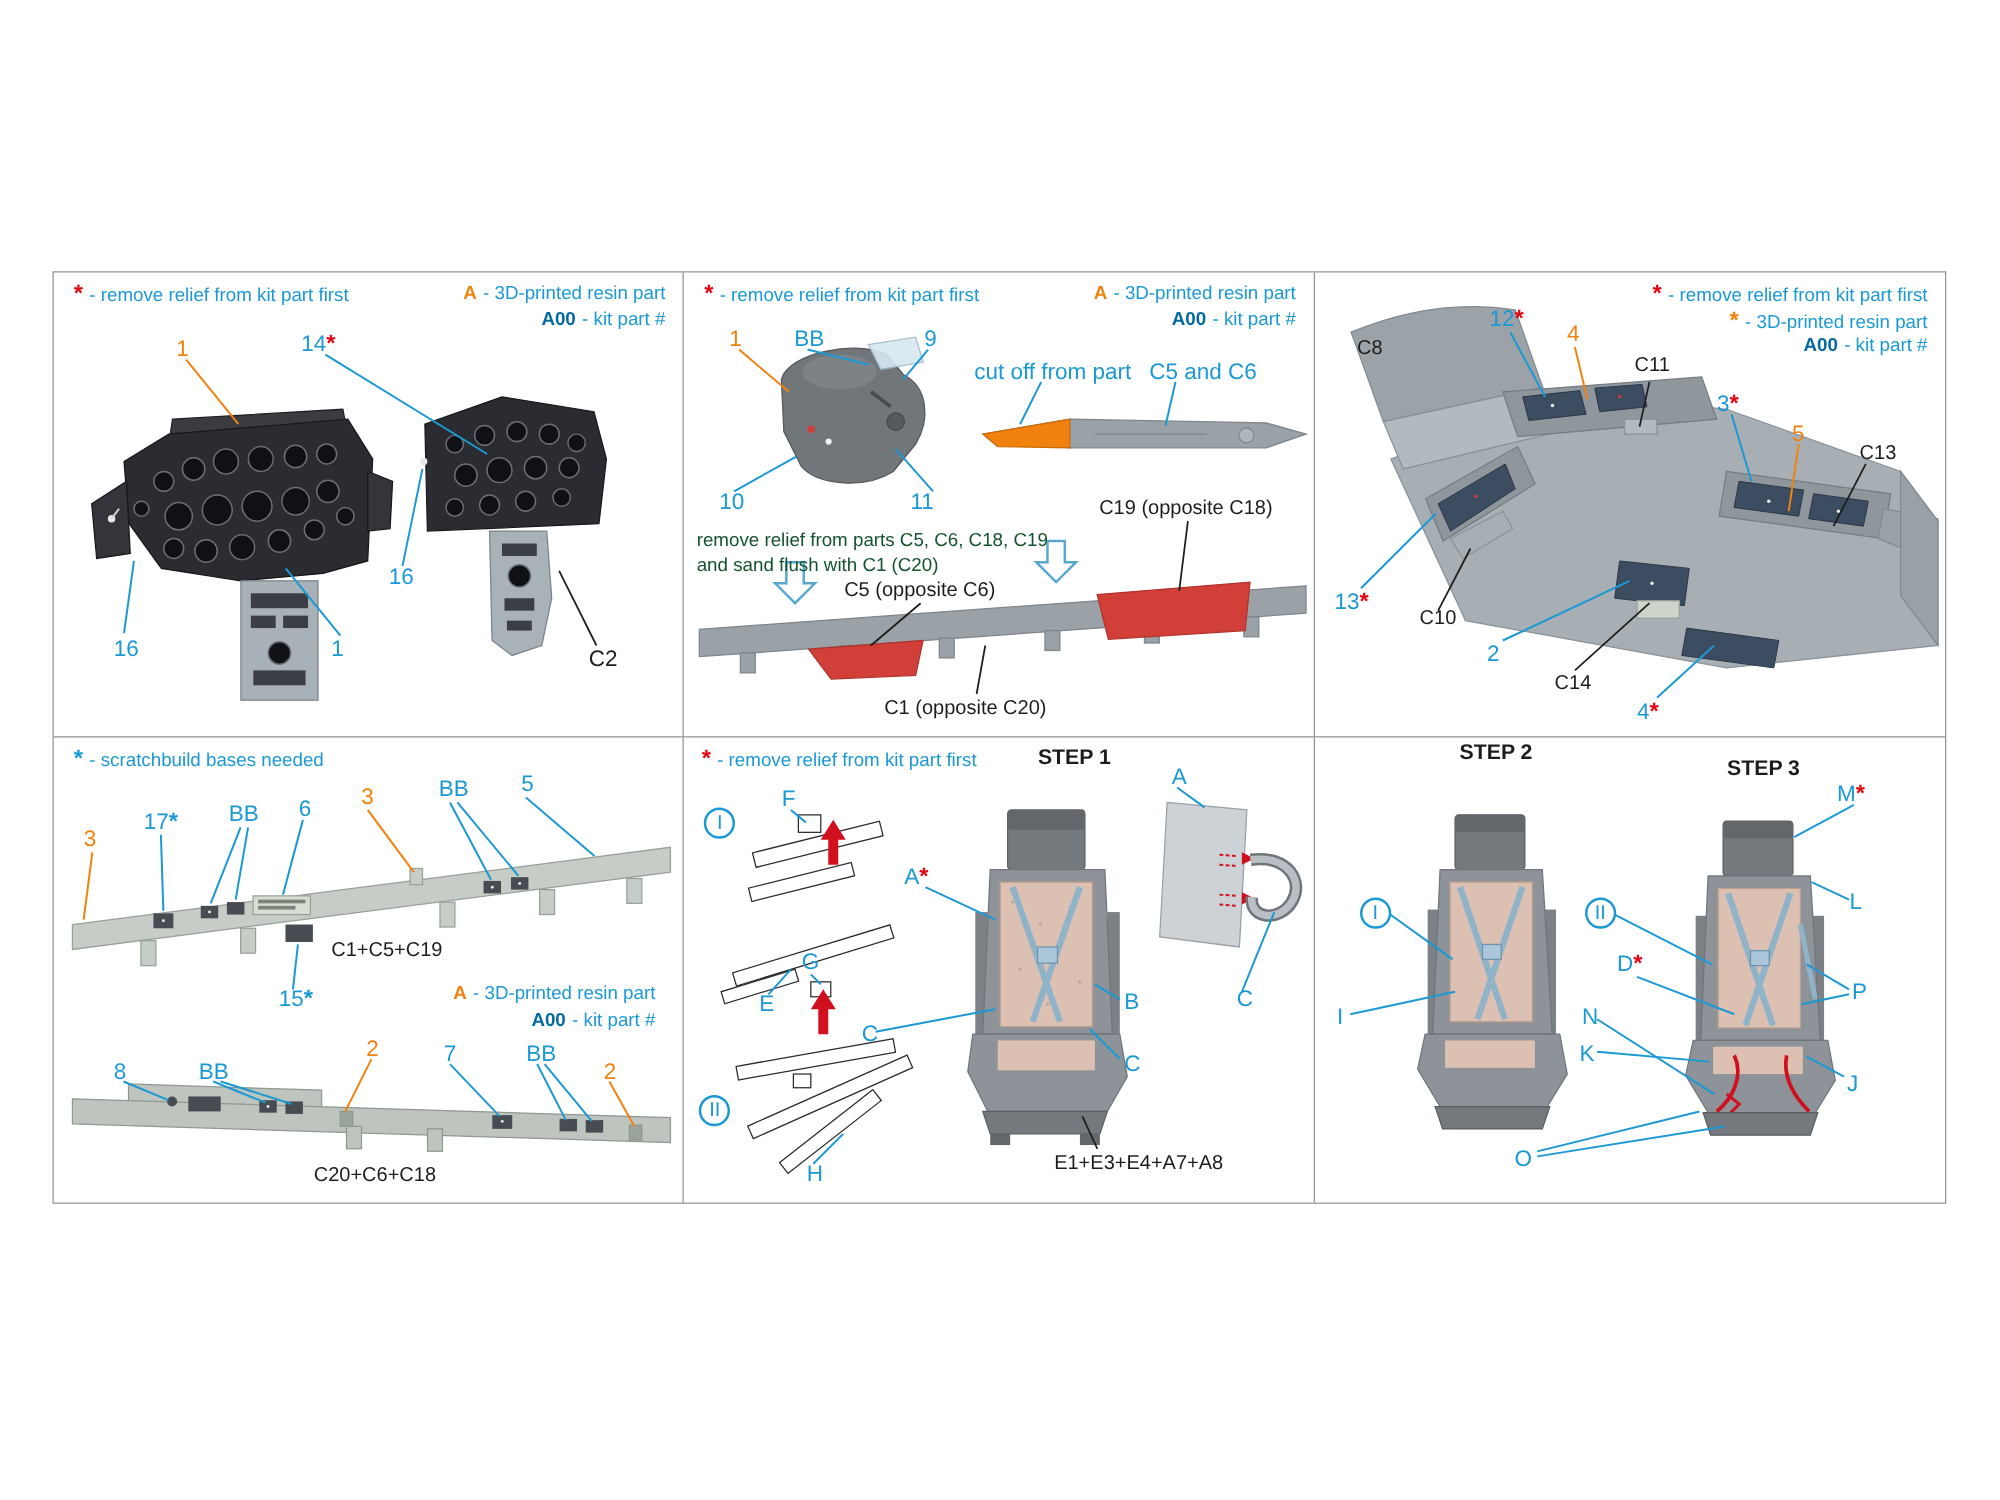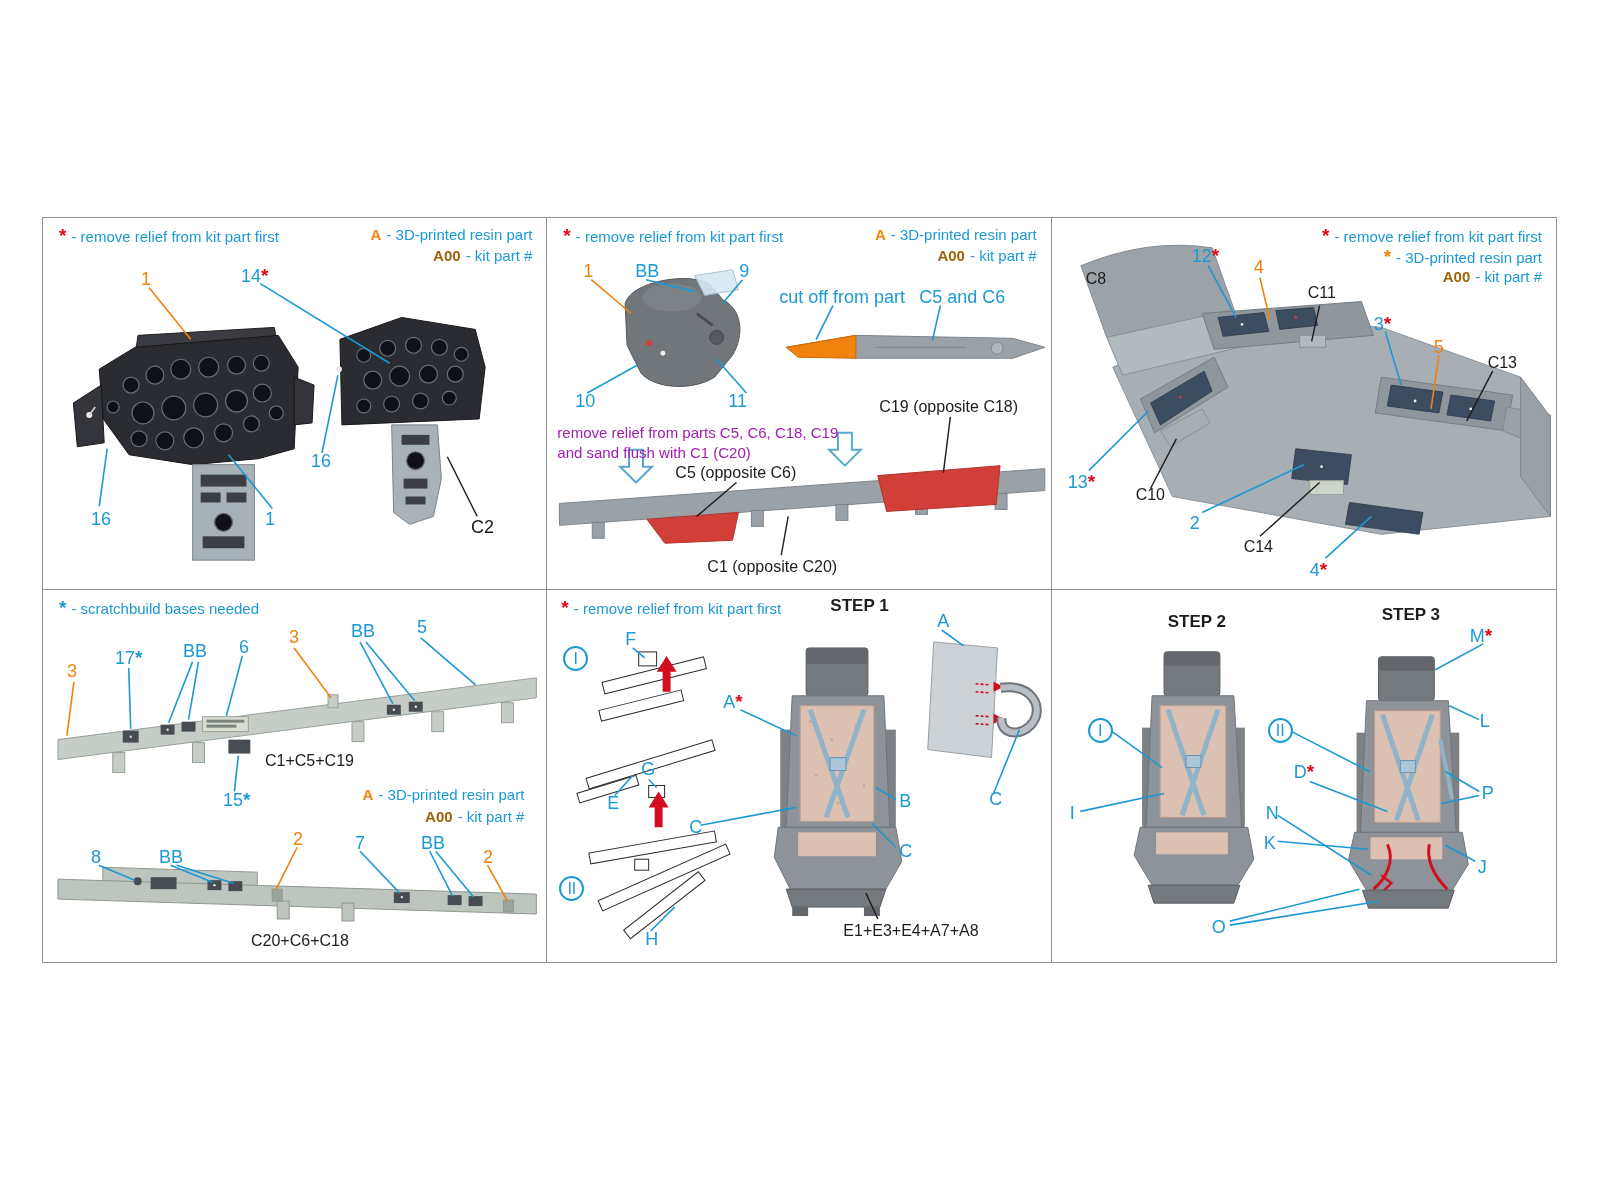--- a/index.html
+++ b/index.html
@@ -6,28 +6,28 @@
     font-family:"Liberation Sans",sans-serif;position:relative;}
   .sheet{position:absolute;left:42px;top:217px;width:1515px;height:746px;
     display:grid;grid-template-columns:repeat(3,1fr);grid-template-rows:repeat(2,1fr);
     border:1px solid #8f9498;box-sizing:border-box;}
   .panel{position:relative;overflow:hidden;border-right:1px solid #8f9498;border-bottom:1px solid #8f9498;}
   .panel:nth-child(3n){border-right:0;}
   .panel:nth-child(n+4){border-bottom:0;}
   .panel svg{position:absolute;left:0;top:0;width:100%;height:100%;}
   .legend{position:absolute;font-size:15px;color:#1b99d5;white-space:nowrap;display:flex;gap:5px;align-items:baseline;}
   .legend .sym{font-weight:700;}
-  .sym.red{color:#e30613;} .sym.orange{color:#f0820d;} .sym.black{color:#a16207;} .sym.blue{color:#1b99d5;}
+  .sym.red{color:#e30613;} .sym.orange{color:#f0820d;} .sym.black{color:#0369a1;} .sym.blue{color:#1b99d5;}
   .star{font-size:19px;line-height:1;}
   .cl{position:absolute;font-size:18px;color:#1b99d5;white-space:nowrap;line-height:1.1;}
   .cl.orange{color:#f0820d;} .cl.black{color:#1d1d1b;}
   .cl.cap{font-size:16px;}
   .cl .ast{color:#e30613;font-weight:700;font-size:19px;}
   .cl .ast.blue{color:#1b99d5;}
-  .note{position:absolute;font-size:15px;color:#a21caf;white-space:nowrap;}
+  .note{position:absolute;font-size:15px;color:#14532d;white-space:nowrap;}
   .step{position:absolute;font-size:17px;font-weight:700;color:#1d1d1b;}
   .circ{position:absolute;width:25px;height:25px;border:2px solid #1b99d5;border-radius:50%;
     color:#1b99d5;font-size:16px;display:flex;align-items:center;justify-content:center;box-sizing:border-box;}
   
   .lb{stroke:#1b99d5;stroke-width:1.6;fill:none;}
   .lo{stroke:#f0820d;stroke-width:1.6;fill:none;}
   .lk{stroke:#1d1d1b;stroke-width:1.4;fill:none;}
   .gauge{fill:#101116;stroke:#6a6e76;stroke-width:1.2;}
   .dark{fill:#3b3e44;}
   .pe{fill:#3c4c61;stroke:#2b3747;stroke-width:0.8;}
@@ -497,21 +497,21 @@
         <line class="lb" x1="428" y1="130" x2="398" y2="116"></line>
         <line class="lb" x1="258" y1="192" x2="336" y2="222"></line>
         <line class="lb" x1="428" y1="202" x2="394" y2="182"></line>
         <line class="lb" x1="428" y1="206" x2="390" y2="214"></line>
         <line class="lb" x1="226" y1="226" x2="320" y2="286"></line>
         <line class="lb" x1="424" y1="272" x2="394" y2="256"></line>
         <line class="lb" x1="178" y1="332" x2="308" y2="300"></line>
         <line class="lb" x1="178" y1="336" x2="328" y2="312"></line>
       </g>
     </svg>
-    <span class="step" style="left:116px;top:22px">STEP 2</span>
+    <span class="step" style="left:116px;top:2px">STEP 2</span>
     <span class="step" style="left:330px;top:15px">STEP 3</span>
     <span class="circ" style="left:36px;top:128px">I</span>
     <span class="cl" style="left:18px;top:214px">I</span>
     <span class="circ" style="left:216px;top:128px">II</span>
     <span class="cl" style="left:212px;top:244px">K</span>
     <span class="cl" style="left:418px;top:36px"><span>M</span><span class="ast">*</span></span>
     <span class="cl" style="left:428px;top:122px">L</span>
     <span class="cl" style="left:242px;top:172px"><span>D</span><span class="ast">*</span></span>
     <span class="cl" style="left:430px;top:194px">P</span>
     <span class="cl" style="left:214px;top:214px">N</span>

